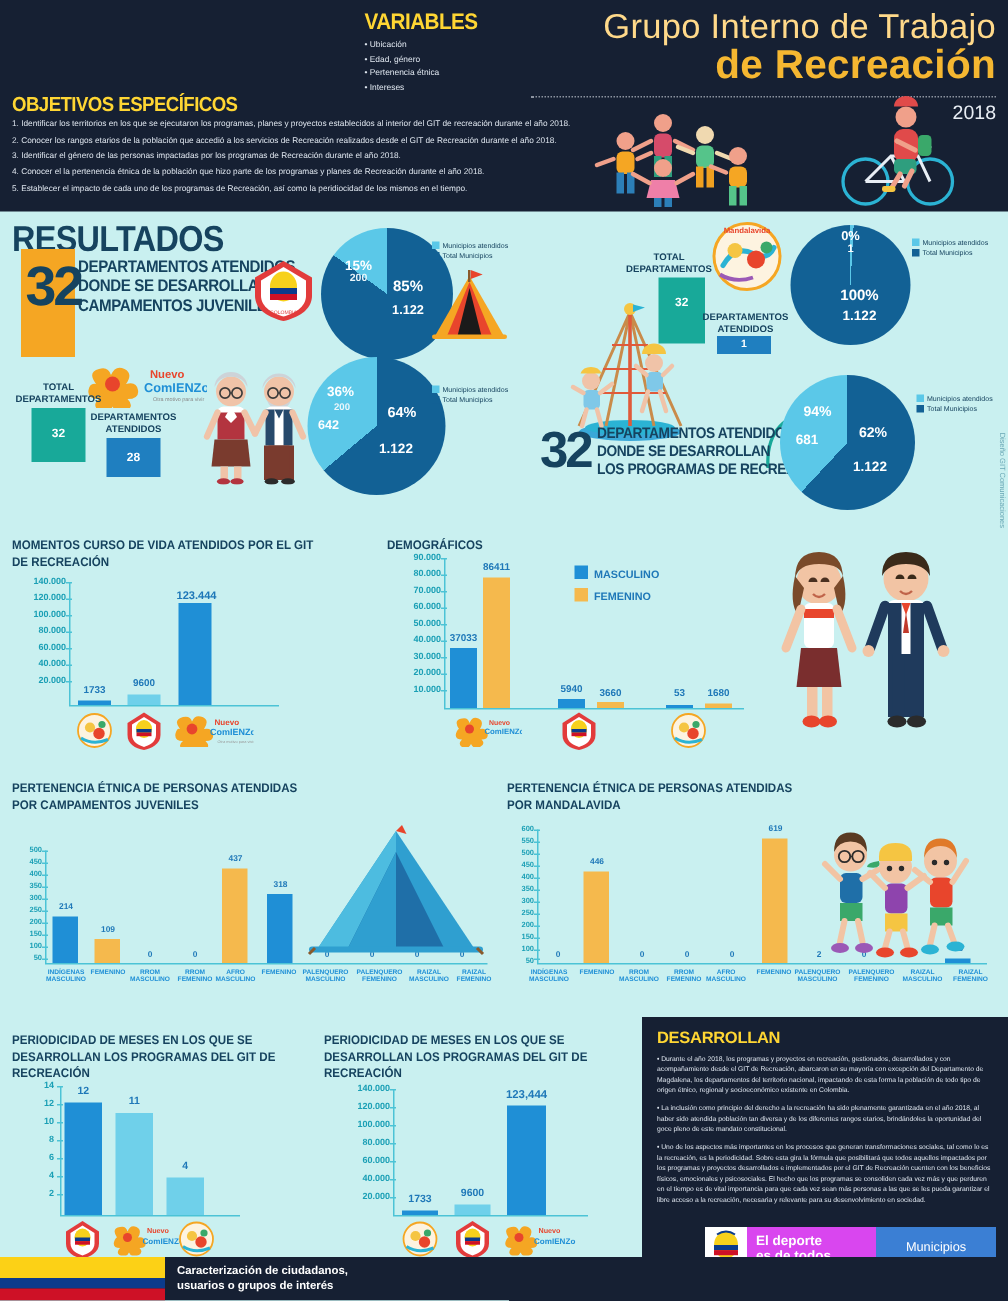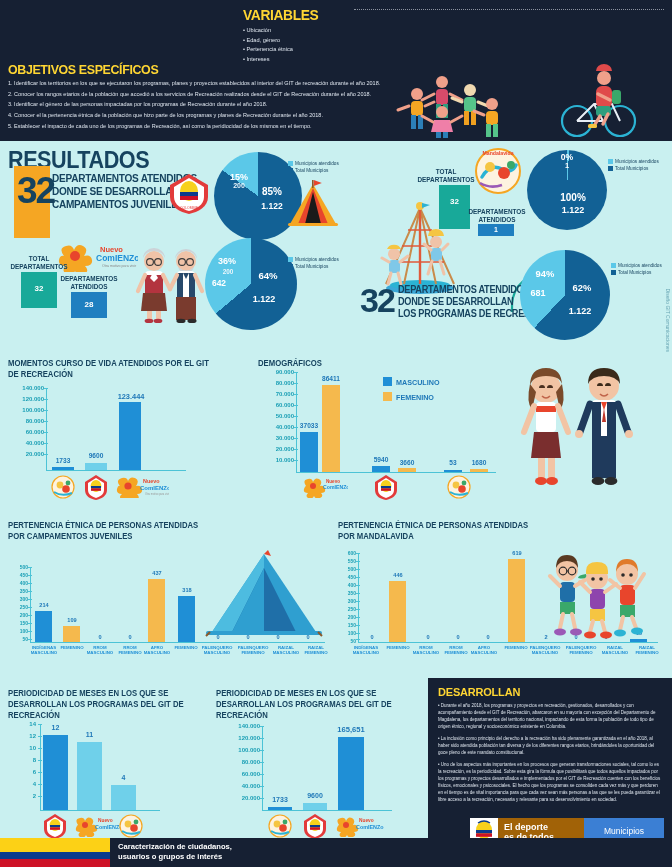--- a/index.html
+++ b/index.html
@@ -77,21 +77,21 @@
 
   
   .footer { position:absolute; left:0; top:838px; width:672px; height:29px; background:#162033; }
   .foot-txt { position:absolute; left:10px; top:842px; color:#fff; font-size:7.6px; font-weight:bold; line-height:1.3; }
   .flagbar { position:absolute; left:0; top:838px; width:110px; height:29px; }
   .fl1 { position:absolute; left:0; top:0; width:110px; height:14px; background:#fcd116; }
   .fl2 { position:absolute; left:0; top:14px; width:110px; height:7px; background:#0b3b8c; }
   .fl3 { position:absolute; left:0; top:21px; width:110px; height:8px; background:#ce1126; }
   .brandbox { position:absolute; top:818px; height:26px; }
   .bb1 { left:470px; width:28px; background:#fff; }
-  .bb2 { left:498px; width:86px; background:#a16207; color:#fff; font-size:9px; font-weight:bold; padding:4px 6px; line-height:1.15; }
+  .bb2 { left:498px; width:86px; background:#d946ef; color:#fff; font-size:9px; font-weight:bold; padding:4px 6px; line-height:1.15; }
   .bb3 { left:584px; width:80px; background:#3b7fd4; color:#fff; font-size:8.5px; display:flex; align-items:center; justify-content:center; }
 
   .vside { position:absolute; right:1px; top:352px; color:#6aa7b5; font-size:5px;
            transform:rotate(90deg); transform-origin:right top; white-space:nowrap; }
 </style>
 </head>
 <body>
 
 <div class="header">
 
@@ -108,21 +108,24 @@
   <div class="objesp">
     <div class="sec-title sm">OBJETIVOS ESPECÍFICOS</div>
     <div class="body-txt">1. Identificar los territorios en los que se ejecutaron los programas, planes y proyectos establecidos al interior del GIT de recreación durante el año 2018.</div>
     <div class="body-txt">2. Conocer los rangos etarios de la población que accedió a los servicios de Recreación realizados desde el GIT de Recreación durante el año 2018.</div>
     <div class="body-txt">3. Identificar el  género de las personas impactadas por los programas de Recreación durante el año 2018.</div>
     <div class="body-txt">4. Conocer el la pertenencia étnica de la población que hizo parte de los programas y planes de Recreación durante el año 2018.</div>
     <div class="body-txt">5. Establecer el impacto de cada uno de los programas de Recreación, así como la peridiocidad de los mismos en el tiempo.</div>
   </div>
 
   <div class="title-wrap">
+    <div class="t1">Grupo Interno de Trabajo</div>
+    <div class="t2">de Recreación</div>
     <div class="t-rule"></div>
+    <div class="t-year">2018</div>
   </div>
 
   <svg class="hdr-art" viewBox="0 0 290 74">
     <g>
       <circle cx="70" cy="18" r="6" fill="#f0a08a"></circle>
         <rect x="64" y="25" width="12" height="16" rx="4" fill="#d64b6a"></rect>
       <path d="M62 30 L50 36 M78 30 L90 36" stroke="#f0a08a" stroke-width="3" stroke-linecap="round"></path>
       <rect x="64" y="40" width="5" height="14" fill="#2e9e7e"></rect>
         <rect x="71" y="40" width="5" height="14" fill="#2e9e7e"></rect>
       <circle cx="45" cy="30" r="6" fill="#f0a08a"></circle>
@@ -693,21 +696,21 @@
 <div class="tickmark" style="left:260px;top:762px"></div>
 <div class="tickmark" style="left:260px;top:774px"></div>
 <div class="tickmark" style="left:260px;top:786px"></div>
 <div class="tickmark" style="left:260px;top:798px"></div>
 
 <div class="bar b-blue" style="left:268px;top:807px;width:24px;height:3px"></div>
 <div class="vlabel" style="left:264px;top:796px;width:32px;font-size:7px">1733</div>
 <div class="bar b-ltblue" style="left:303px;top:803px;width:24px;height:7px"></div>
 <div class="vlabel" style="left:299px;top:792px;width:32px;font-size:7px">9600</div>
 <div class="bar b-blue" style="left:338px;top:737px;width:26px;height:73px"></div>
-<div class="vlabel" style="left:331px;top:725px;width:40px;font-size:7.6px">165,651</div>
+<div class="vlabel" style="left:331px;top:725px;width:40px;font-size:7.6px">123,444</div>
 
 <svg style="position:absolute;left:266px;top:813px;width:28px;height:26px" viewBox="0 0 26 26">
   <circle cx="13" cy="13" r="11" fill="#fdf3e0" stroke="#f5a623" stroke-width="1.2"></circle>
   <circle cx="10" cy="11" r="3.4" fill="#f5c542"></circle>
     <circle cx="16" cy="15" r="3.8" fill="#e8452c"></circle>
   <circle cx="18" cy="9" r="2.4" fill="#3aa86a"></circle>
   <path d="M4 18 q8 5 18 1" stroke="#2bb3d4" stroke-width="2" fill="none"></path>
 </svg>
 <svg style="position:absolute;left:303px;top:813px;width:24px;height:26px" viewBox="0 0 24 26">
   <path d="M12 1 L23 8 v8 c0 6-6 9-11 10C6 25 1 22 1 16 V8z" fill="#e23b3b"></path>

